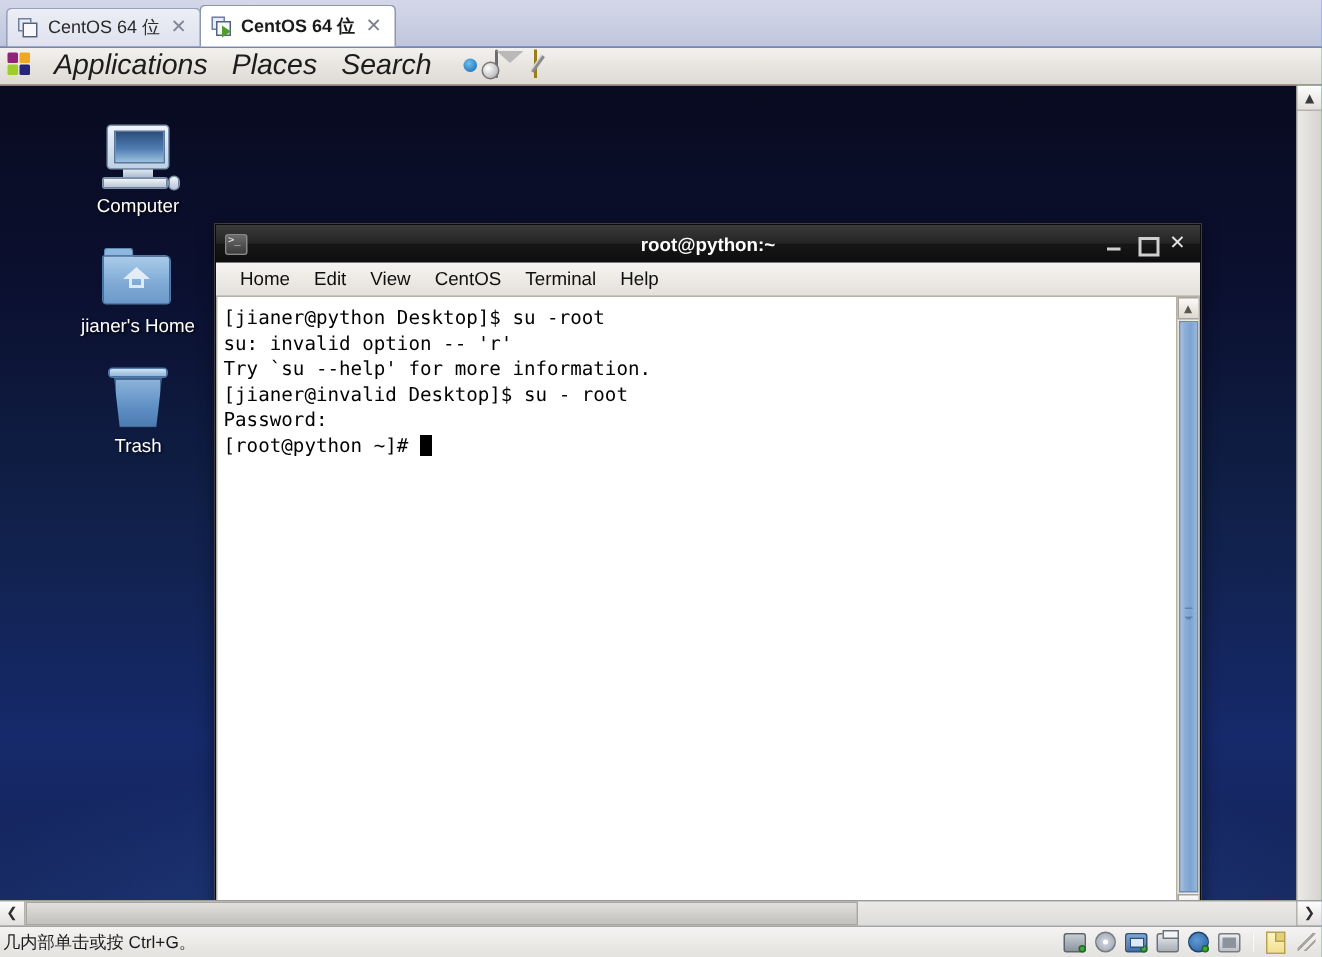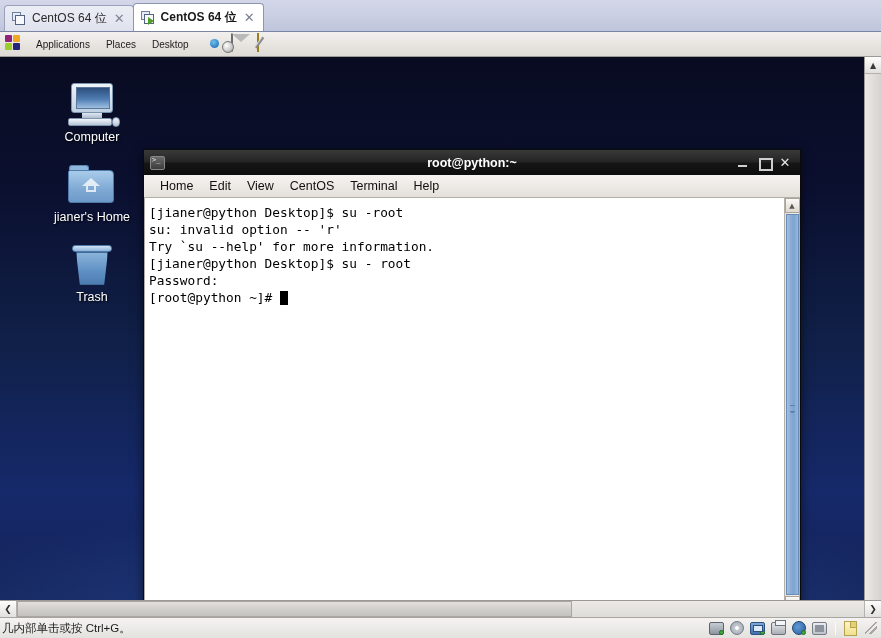--- a/index.html
+++ b/index.html
@@ -109,24 +109,25 @@
   }
   .centos-logo i {
     position: absolute; width: 7px; height: 7px; border-radius: 1px;
     display: block;
   }
   .centos-logo i:nth-child(1) { left: 0;  top: 0;  background: #932279; }
   .centos-logo i:nth-child(2) { left: 8px; top: 0; background: #efa724; }
   .centos-logo i:nth-child(3) { left: 0;  top: 8px; background: #9ccd2a; }
   .centos-logo i:nth-child(4) { left: 8px; top: 8px; background: #262577; }
   .panel-menu {
-    font-size: 10px;
+    font-size: 19px;
     color: #1c1c1c;
     padding: 2px 8px;
     cursor: default;
+    font-style: italic;
   }
   .launchers { display: flex; align-items: center; gap: 6px; margin-left: 8px; }
   .launcher { width: 20px; height: 20px; position: relative; }
 
   .ff-icon {
     width: 19px; height: 19px; border-radius: 50%;
     background: radial-gradient(circle at 35% 32%, #ffd24a 0%, #f08b1e 40%, #d4421a 72%, #8c2410 100%);
     position: relative;
     box-shadow: inset 0 0 2px rgba(0,0,0,.4);
   }
@@ -641,21 +642,21 @@
 
   <div id="gnome-panel">
     <span class="centos-logo">
       <i></i>
         <i></i>
         <i></i>
         <i></i>
     </span>
     <span class="panel-menu">Applications</span>
     <span class="panel-menu">Places</span>
-    <span class="panel-menu">Desktop</span>
+    <span class="panel-menu">Search</span>
 
     <span class="launchers">
       <span class="launcher"><span class="ff-icon"></span></span>
       <span class="launcher"><span class="mail-icon"></span></span>
       <span class="launcher"><span class="editor-icon"></span></span>
     </span>
   </div>
 
   <div id="vm-viewport">
 
@@ -718,21 +719,21 @@
           <span class="menu-item">View</span>
           <span class="menu-item">CentOS</span>
           <span class="menu-item">Terminal</span>
           <span class="menu-item">Help</span>
         </div>
 
         <div id="term-body">
           <div id="term-screen"><span>[jianer@python Desktop]$ su -root</span>
 <span>su: invalid option -- 'r'</span>
 <span>Try `su --help' for more information.</span>
-<span>[jianer@python Desktop]$ su - root</span>
+<span>[jianer@invalid Desktop]$ su - root</span>
 <span>Password:</span>
 <span>[root@python ~]# </span><span class="cursor-block"></span></div>
 
           <div id="term-scroll">
             <div class="sb-arrow">▲</div>
             <div class="sb-track">
               <div class="sb-thumb"></div>
             </div>
             <div class="sb-arrow">▼</div>
           </div>

